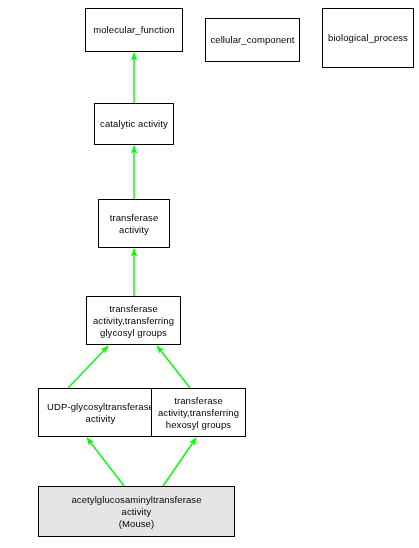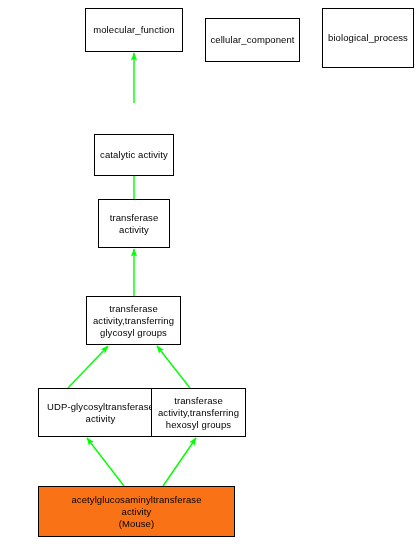--- a/index.html
+++ b/index.html
@@ -33,21 +33,21 @@
     justify-content: center;
     text-align: center;
     font-size: 9.5px;
     line-height: 12px;
     color: #000000;
     letter-spacing: 0.1px;
     white-space: pre-line;
     padding: 0 4px;
   }
   .node.highlight {
-    background: #f97316;
+    background: #e5e5e5;
   }
   .node .label {
     display: block;
     width: 100%;
     white-space: pre-line;
   }
 </style>
 </head>
 <body>
 
@@ -65,21 +65,21 @@
         <line x1="68" y1="388" x2="108" y2="346" stroke="#00ff00" stroke-width="1.4" marker-end="url(#arrowhead)"></line>
         <line x1="190" y1="388" x2="157" y2="346" stroke="#00ff00" stroke-width="1.4" marker-end="url(#arrowhead)"></line>
         <line x1="124" y1="486" x2="87" y2="438" stroke="#00ff00" stroke-width="1.4" marker-end="url(#arrowhead)"></line>
         <line x1="163" y1="486" x2="196" y2="438" stroke="#00ff00" stroke-width="1.4" marker-end="url(#arrowhead)"></line>
       </g>
   </svg>
   <div id="node-layer">
       <div class="node" style="left: 85px; top: 8px; width: 98px; height: 44px;"><span class="label">molecular_function</span></div>
       <div class="node" style="left: 205px; top: 8px; width: 95px; height: 44px; margin-top: 10px;"><span class="label">cellular_component</span></div>
       <div class="node" style="left: 322px; top: 8px; width: 92px; height: 60px;"><span class="label">biological_process</span></div>
-      <div class="node" style="left: 94px; top: 103px; width: 80px; height: 42px; margin-top: 31px;"><span class="label">catalytic activity</span></div>
+      <div class="node" style="left: 94px; top: 103px; width: 80px; height: 42px;"><span class="label">catalytic activity</span></div>
       <div class="node" style="left: 98px; top: 199px; width: 72px; height: 49px;"><span class="label">transferase
 activity</span></div>
       <div class="node" style="left: 86px; top: 296px; width: 95px; height: 49px;"><span class="label">transferase
 activity,transferring
 glycosyl groups</span></div>
       <div class="node" style="left: 6px; top: 388px; width: 125px; height: 49px; margin-left: 32px;"><span class="label">UDP-glycosyltransferase
 activity</span></div>
       <div class="node" style="left: 151px; top: 388px; width: 95px; height: 49px;"><span class="label">transferase
 activity,transferring
 hexosyl groups</span></div>

